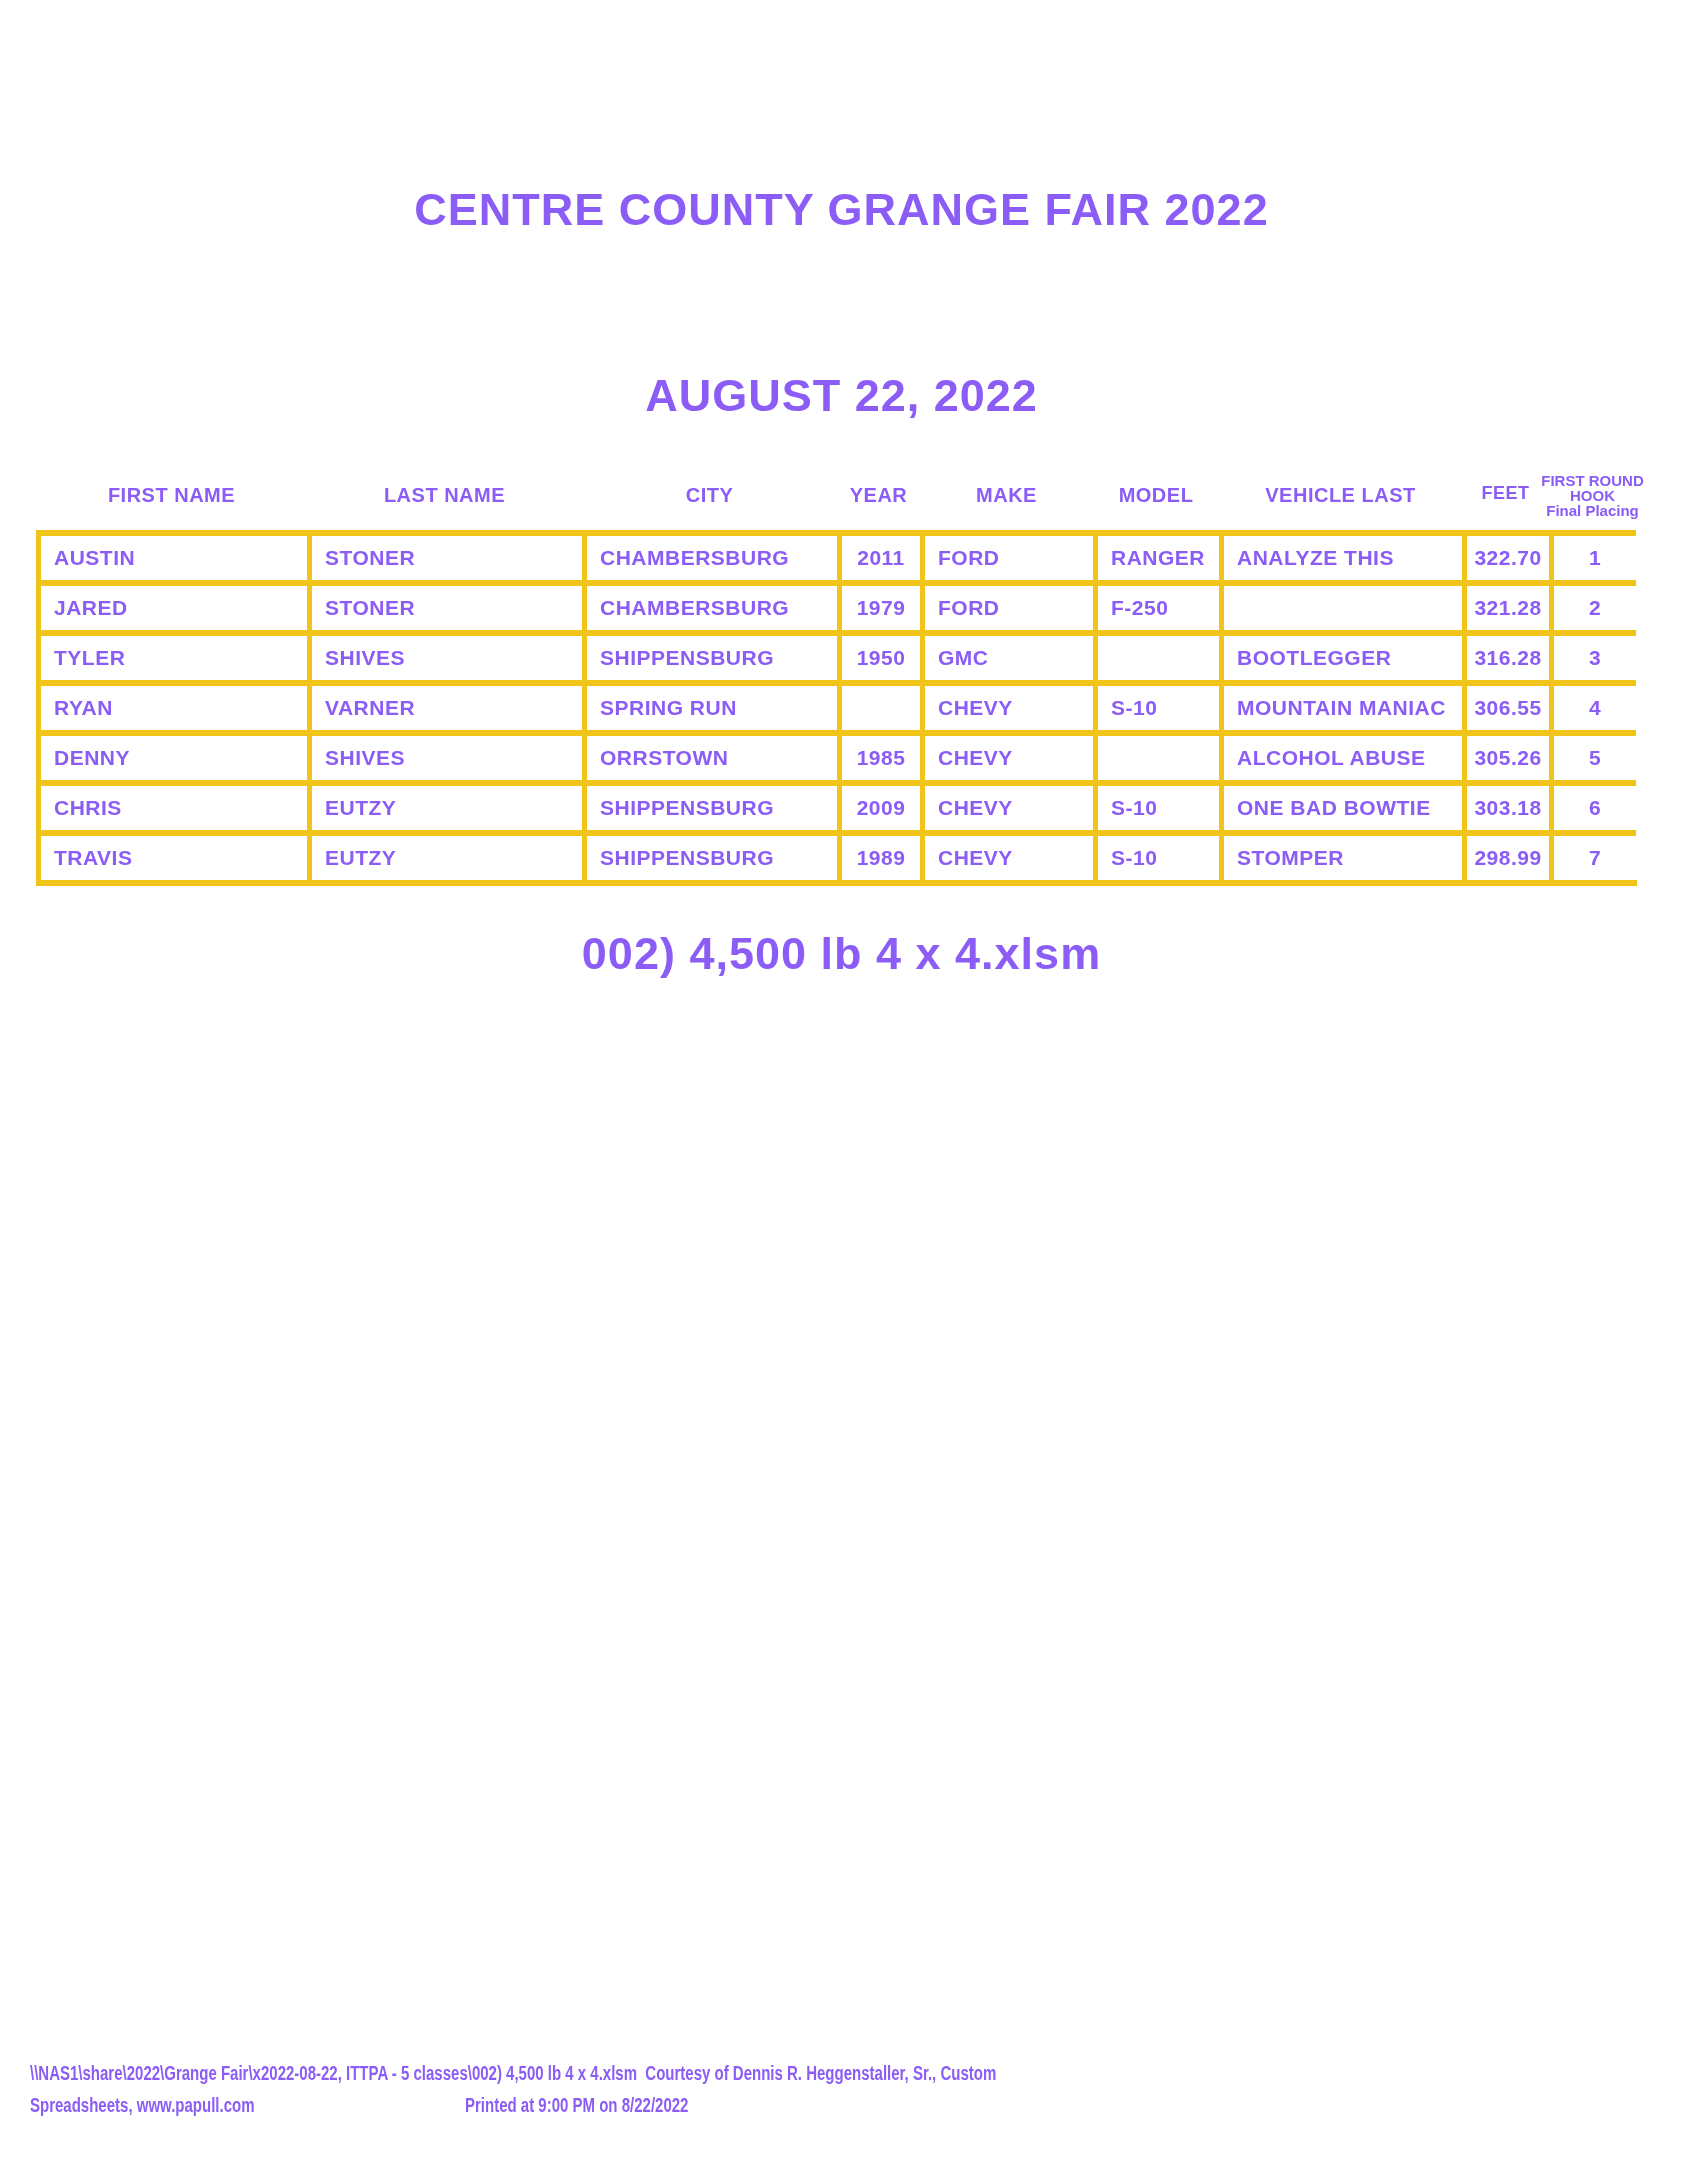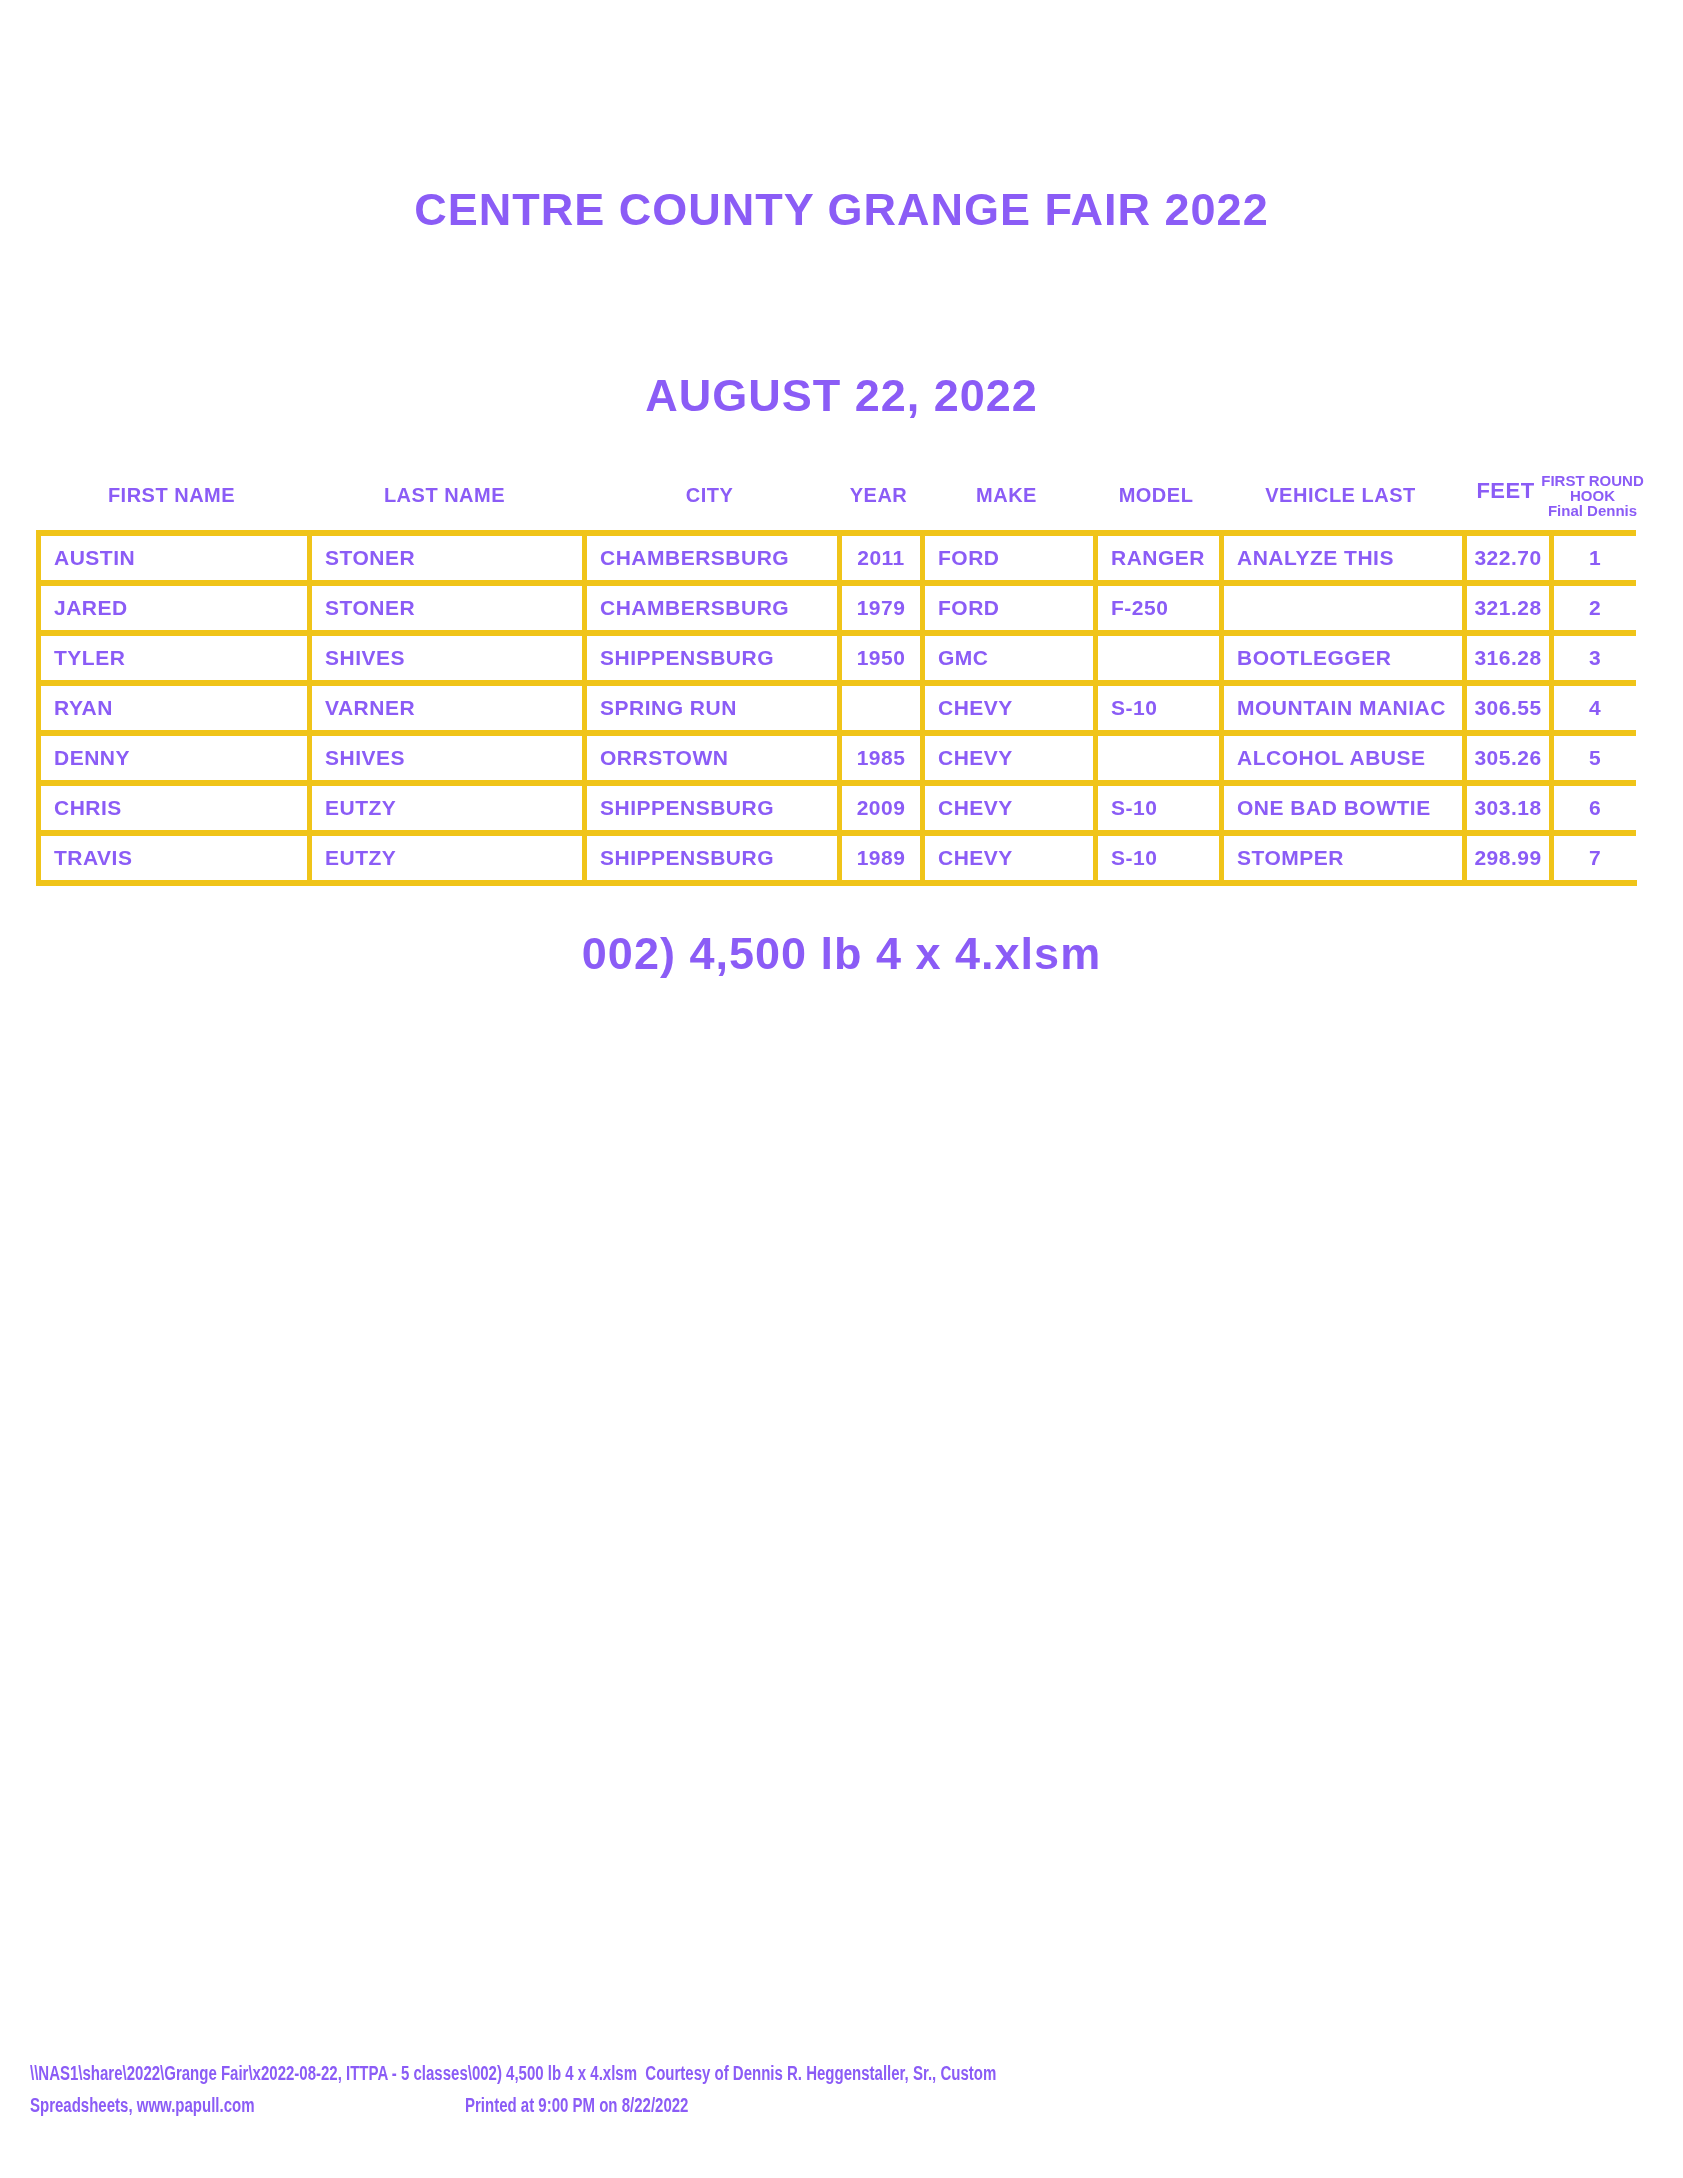--- a/index.html
+++ b/index.html
@@ -21,21 +21,21 @@
   .thead{
     position:absolute;left:36px;top:459px;width:1601px;height:50px;
     display:grid;
     grid-template-columns:271px 275px 255px 83px 173px 126px 243px 87px 87px;
   }
   .thcell{
     display:flex;align-items:flex-end;justify-content:center;
     font-weight:bold;font-size:20px;letter-spacing:0.5px;
     padding-bottom:2px;white-space:nowrap;
   }
-  .thcell.feet{font-size:22px;padding-bottom:5px;}
+  .thcell.feet{font-size:18px;padding-bottom:5px;}
   .thcell.hook{
     flex-direction:column;align-items:center;justify-content:flex-end;
     font-size:15px;line-height:15px;letter-spacing:0;
     position:relative;top:11px;text-align:center;
   }
   
   .tgrid{
     position:absolute;left:36px;top:530px;width:1601px;
     display:grid;
     grid-template-columns:271px 275px 255px 83px 173px 126px 243px 87px 87px;
@@ -83,21 +83,21 @@
     <div class="thcell">LAST NAME</div>
     <div class="thcell">CITY</div>
     <div class="thcell">YEAR</div>
     <div class="thcell">MAKE</div>
     <div class="thcell">MODEL</div>
     <div class="thcell">VEHICLE LAST</div>
     <div class="thcell feet">FEET</div>
     <div class="thcell hook">
       <span>FIRST ROUND</span>
       <span>HOOK</span>
-      <span>Final Dennis</span>
+      <span>Final Placing</span>
     </div>
   </div>
 
   <div class="tgrid">
       <div class="tcell">AUSTIN</div>
       <div class="tcell">STONER</div>
       <div class="tcell">CHAMBERSBURG</div>
       <div class="tcell">2011</div>
       <div class="tcell">FORD</div>
       <div class="tcell">RANGER</div>

